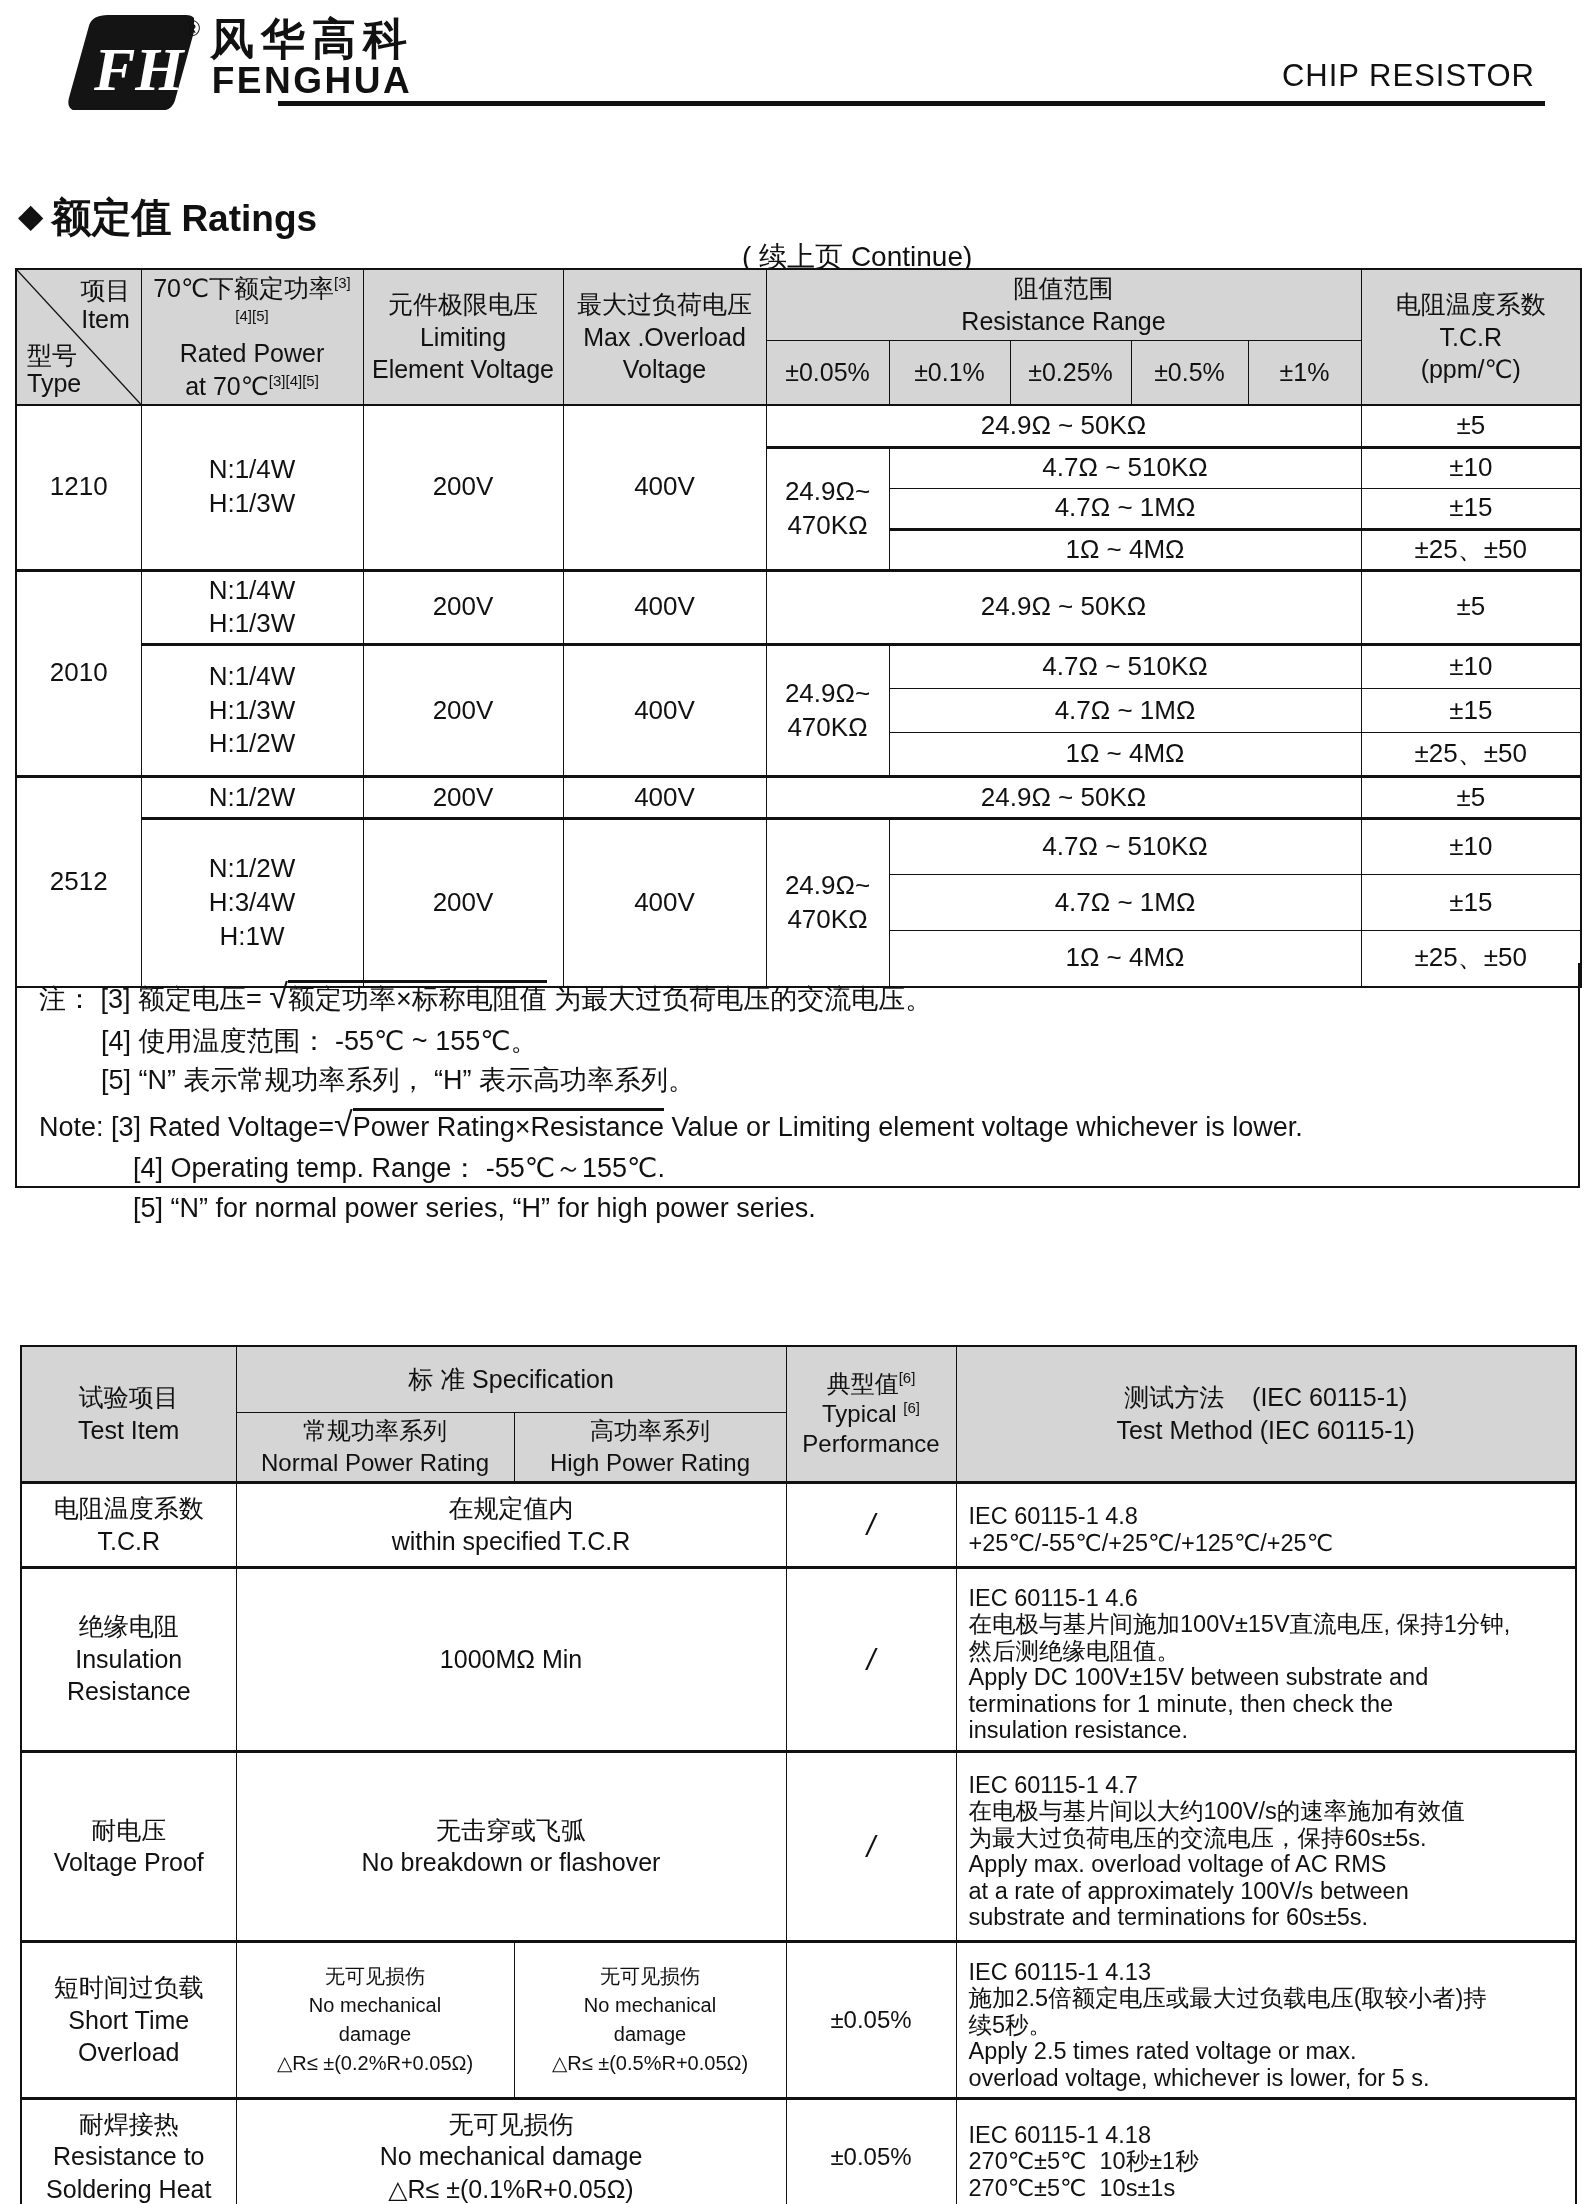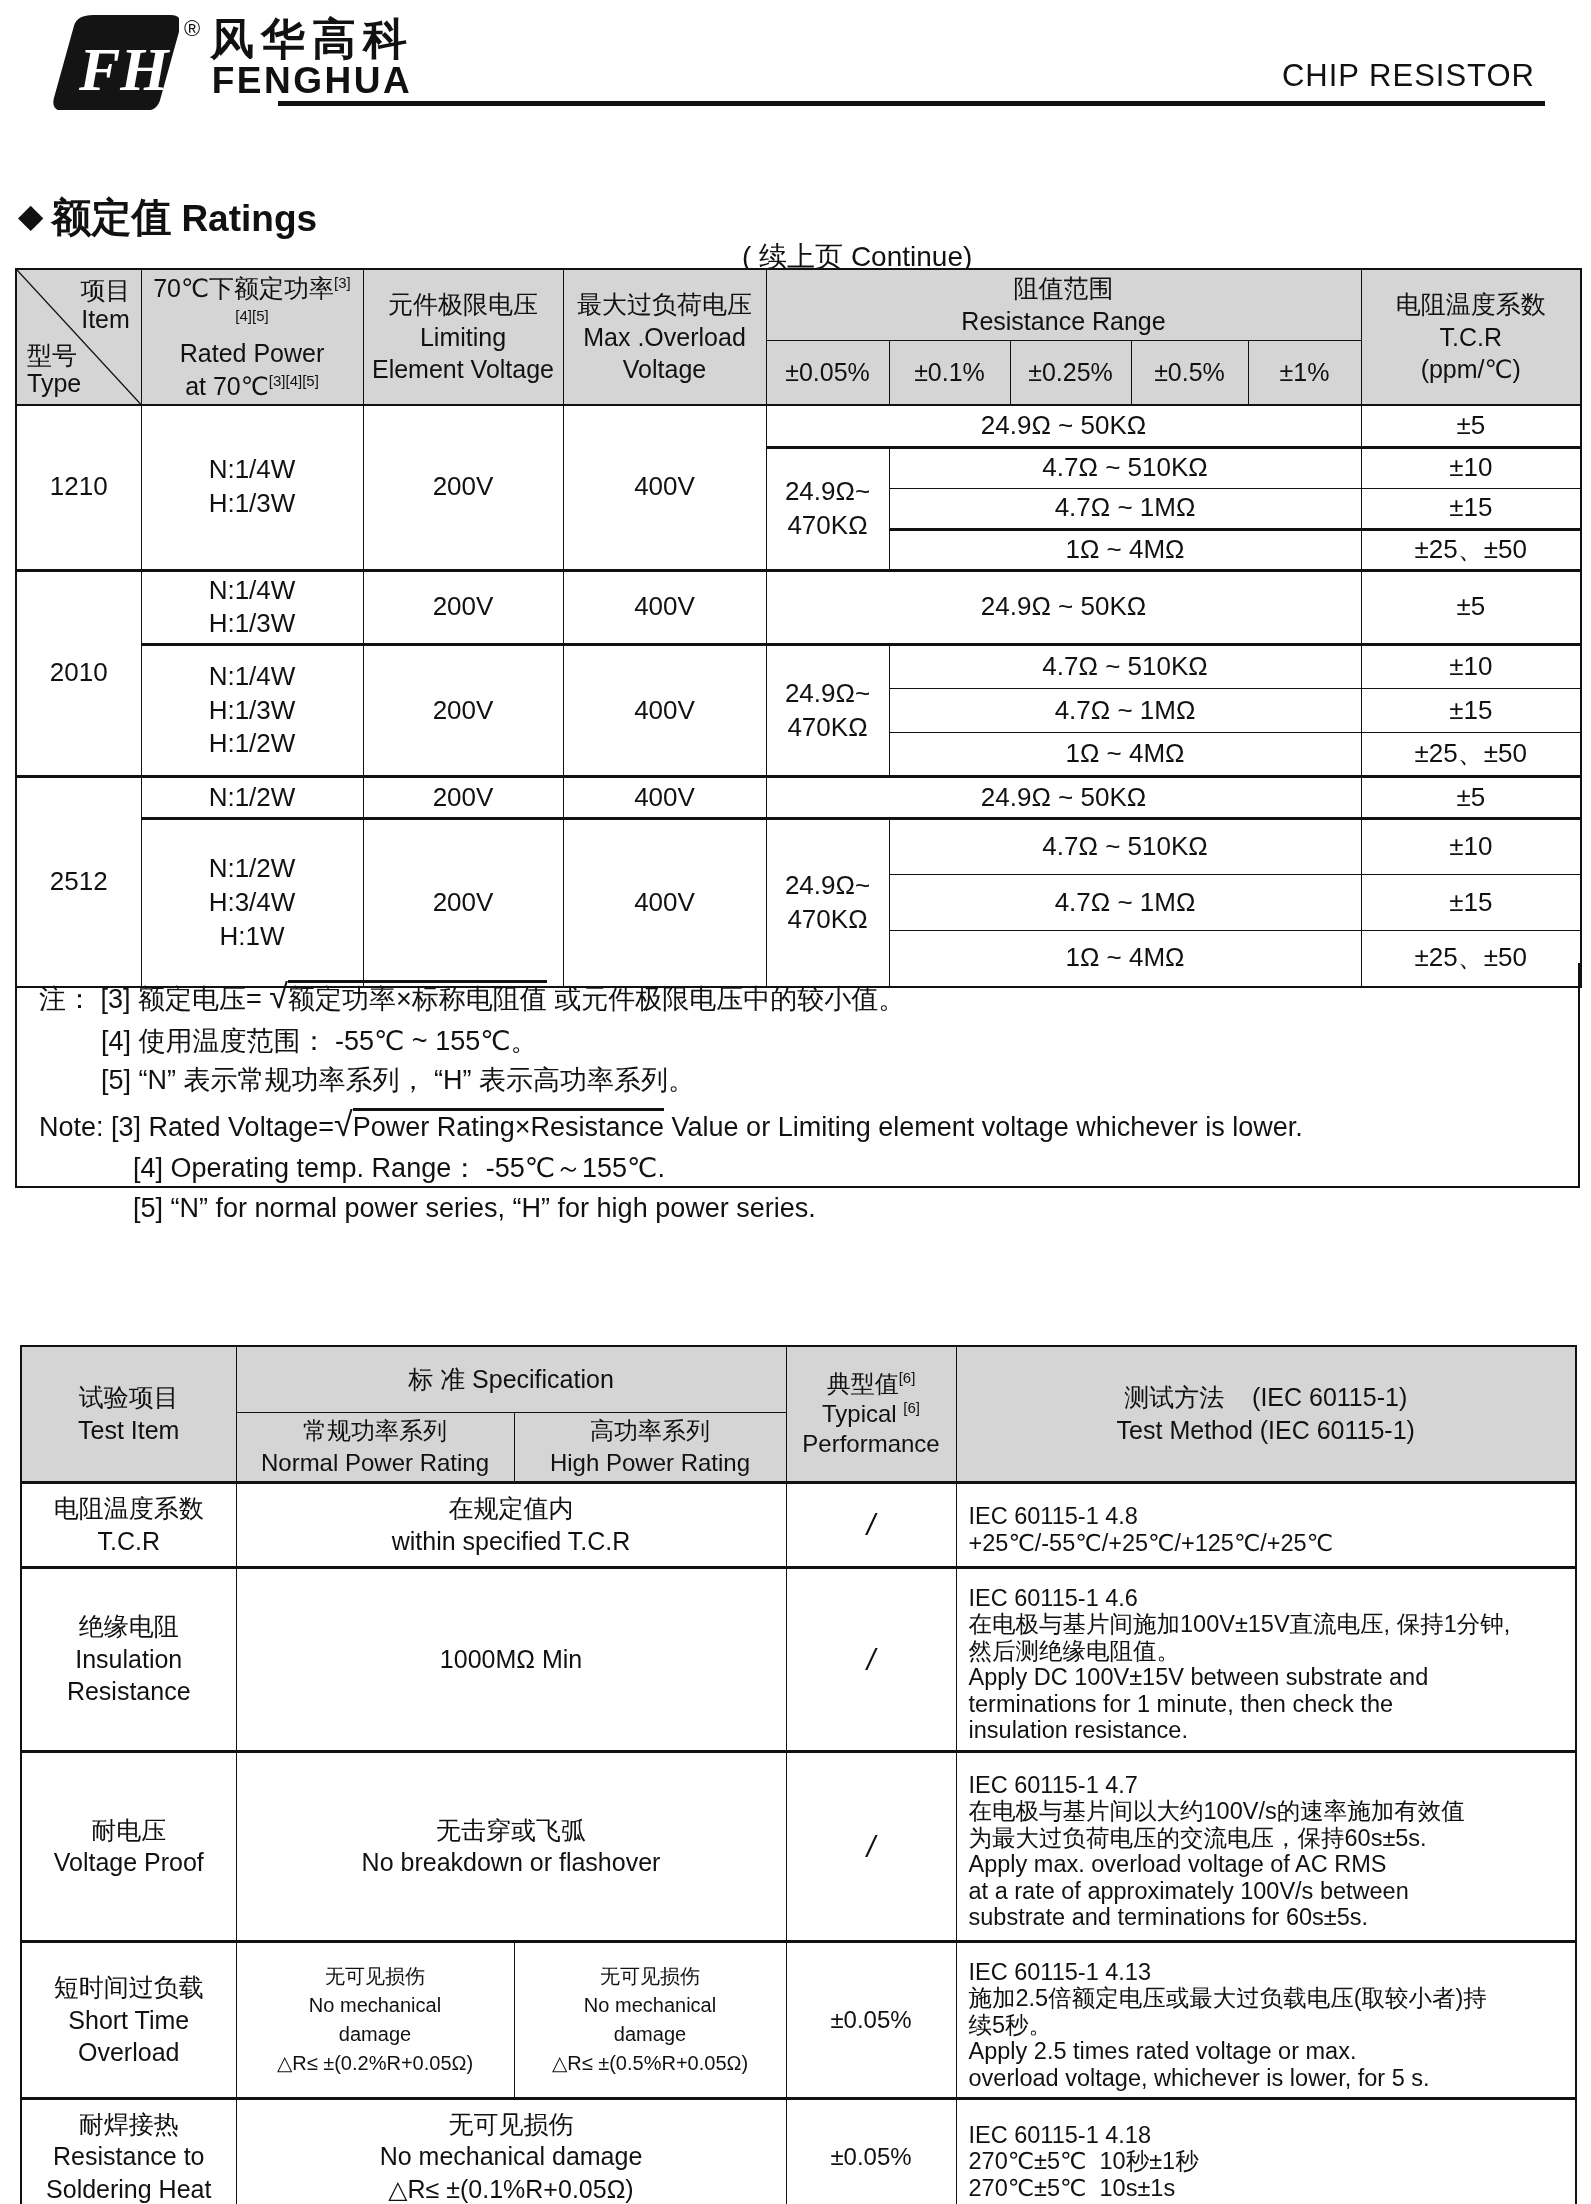--- a/index.html
+++ b/index.html
@@ -1,20 +1,20 @@
 <!DOCTYPE html>
 <html><head>
 <meta charset="utf-8">
 <style>
   html,body{margin:0;padding:0;background:#fff;}
   .page{position:relative;width:1591px;height:2204px;background:#ffffff;
         font-family:"Liberation Sans","DejaVu Sans",sans-serif;color:#111;}
 
   
-  .logo-mark{position:absolute;left:49px;top:14px;text-decoration:underline;}
+  .logo-mark{position:absolute;left:64px;top:14px;text-decoration:underline;}
   .reg{position:absolute;left:184px;top:16px;font-size:22px;}
   .brand{position:absolute;left:210px;top:16px;}
   .brand-cn{font-size:44px;font-weight:bold;letter-spacing:7px;line-height:1.05;}
   .brand-en{font-size:37px;font-weight:bold;letter-spacing:2.5px;line-height:1.05;text-align:center;}
   .chip-title{position:absolute;top:58px;right:56px;font-size:31px;letter-spacing:1px;}
   .hrule{position:absolute;left:278px;top:101px;width:1267px;height:5px;background:#111;}
 
   
   .sec-title{position:absolute;left:18px;font-weight:bold;white-space:nowrap;}
   .sec-title .diamond{font-size:33px;margin-right:8px;vertical-align:4px;}
@@ -211,21 +211,21 @@
     </tr>
     <tr style="height:56px">
       <td colspan="4">1Ω ~ 4MΩ</td>
       <td>±25、±50</td>
     </tr>
   </tbody>
     </table>
 
   <div class="notes">
     <div class="line">
-      <span>注： [3] 额定电压= </span><span class="radic">√</span><span class="ovl">额定功率×标称电阻值</span><span> 或元件极限电压中的较小值。</span>
+      <span>注： [3] 额定电压= </span><span class="radic">√</span><span class="ovl">额定功率×标称电阻值</span><span> 为最大过负荷电压的交流电压。</span>
     </div>
     <div class="line indent-cn">[4] 使用温度范围： -55℃ ~ 155℃。</div>
     <div class="line indent-cn">[5] “N” 表示常规功率系列， “H” 表示高功率系列。</div>
     <div class="line">
       <span>Note: [3] Rated Voltage=</span><span class="radic">√</span><span class="ovl">Power Rating×Resistance</span><span> Value or Limiting element voltage whichever is lower.</span>
     </div>
     <div class="line indent-en">[4] Operating temp. Range： -55℃～155℃.</div>
     <div class="line indent-en">[5] “N” for normal power series, “H” for high power series.</div>
   </div>
 

